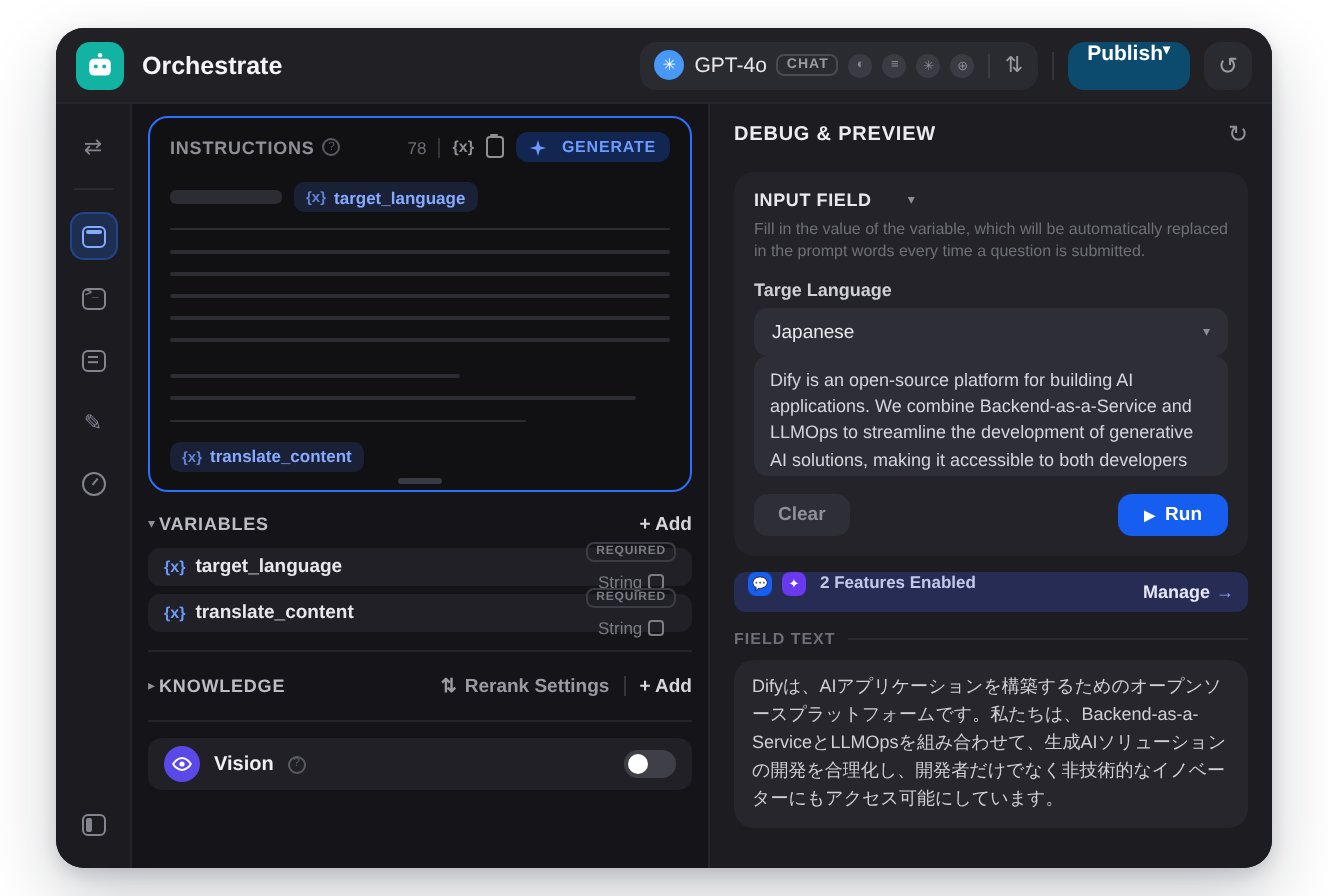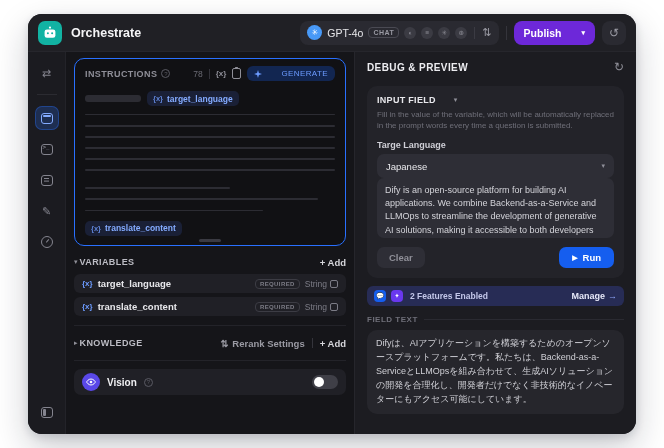--- a/index.html
+++ b/index.html
@@ -21,23 +21,23 @@
   .model-icon { width:15px; height:15px; border-radius:50%; background:#4899f7;
     display:flex; align-items:center; justify-content:center; color:#fff; font-size:8px; }
   .model-name { color:#e7e7ea; font-size:10.5px; font-weight:400; }
   .mode-pill { border:1px solid #4a4a53; border-radius:4px; color:#9a9aa3; font-size:7px;
     font-weight:700; letter-spacing:.5px; padding:1px 4px; }
   .cap-icon { width:12px; height:12px; border-radius:50%; background:#3b3b43; color:#8b8b94;
     font-size:6.5px; display:flex; align-items:center; justify-content:center; }
   .pill-div { width:1px; height:12px; background:#3b3b43; margin:0 2px; }
   .sliders { color:#9a9aa3; font-size:11px; }
   .tb-div { width:1px; height:14px; background:#34343b; }
-  .publish-btn { background:#6d28d9; color:#fff; font-size:10.5px; font-weight:700;
+  .publish-btn { background:#0c4a6e; color:#fff; font-size:10.5px; font-weight:700;
     border:none; border-radius:8px; height:24px; padding:0 10px; display:flex;
-    align-items:center; gap:20px; cursor:pointer; }
+    gap:0; cursor:pointer; }
   .publish-btn .chev { font-size:7px; }
   .history-btn { width:24px; height:24px; border-radius:8px; background:#2a2a31;
     color:#9a9aa3; border:none; font-size:12px; display:flex; align-items:center;
     justify-content:center; cursor:pointer; }
 
   
   .win-body { flex:1; display:flex; min-height:0; }
   .sidebar { width:38px; flex:0 0 38px; background:#1b1b20; border-right:1px solid #232329;
     display:flex; flex-direction:column; align-items:center; padding:9px 0 10px; gap:7px; }
   .sb-icon { width:24px; height:24px; border-radius:7px; display:flex; align-items:center;
@@ -73,22 +73,22 @@
   .help { width:9px; height:9px; border:1px solid #5a5a63; border-radius:50%; color:#5a5a63;
     font-size:6px; display:inline-flex; align-items:center; justify-content:center; flex:0 0 9px; }
   .instr-right { margin-left:auto; display:flex; align-items:center; gap:6px; }
   .char-count { color:#6b6b74; font-size:8.5px; }
   .mini-div { width:1px; height:10px; background:#34343b; }
   .vx { color:#8f8f98; font-size:8px; font-weight:700; }
   .clip-ico { width:9px; height:11px; border:1.2px solid #8f8f98; border-radius:2px; position:relative; }
   .clip-ico::before { content:""; position:absolute; left:1.5px; top:-2.4px; width:3.4px; height:1.6px;
     background:#8f8f98; border-radius:1px; }
   .generate-btn { background:rgba(21,94,239,.28); color:#6c9bff; border:none; border-radius:6px;
-    font-size:8px; font-weight:400; letter-spacing:.4px; padding:3px 7px; display:flex;
-    align-items:center; gap:19px; cursor:pointer;text-align:right; }
+    font-size:8px; font-weight:700; letter-spacing:.4px; padding:3px 7px; display:flex;
+    align-items:center; gap:8px; cursor:pointer;text-align:right; }
   .spark { display:inline-block; width:8px; height:8px; }
   .skel { height:7px; border-radius:3px; background:#2c2c33; margin:4.6px 0; }
   .skel-row { display:flex; align-items:center; gap:6px; margin:3px 0; }
   .chip { display:inline-flex; align-items:center; gap:4px; background:#1a2036; color:#84abff;
     border-radius:5px; font-size:8.5px; font-weight:600; padding:2.5px 6px; white-space:nowrap; }
   .chip .vx { color:#5f83d6; font-size:7.5px; }
   .drag-handle { position:absolute; bottom:3px; left:50%; transform:translateX(-50%);
     width:22px; height:3px; border-radius:2px; background:#3a3a42; }
 
   
@@ -96,21 +96,21 @@
   .sec-chev { color:#8f8f98; font-size:7px; }
   .sec-title { color:#bcbcc4; font-size:9px; font-weight:700; letter-spacing:.4px; }
   .sec-right { margin-left:auto; display:flex; align-items:center; gap:7px; }
   .add-label { color:#d6d6db; font-size:9.5px; font-weight:700; cursor:pointer; }
   .rerank { color:#9a9aa3; font-size:9.5px; font-weight:600; display:flex; align-items:center;
     gap:4px; cursor:pointer; }
   .var-row { height:19px; background:#202026; border-radius:6px; display:flex; align-items:center;
     gap:5px; padding:0 8px; margin-bottom:4px; cursor:pointer; }
   .var-x { color:#6c9bff; font-size:8px; font-weight:700; }
   .var-name { color:#e8e8ec; font-size:9.5px; font-weight:600; }
-  .var-right { margin-left:auto; display:flex; align-items:center; gap:5px; }
+  .var-right { margin-left:auto; display:flex; align-items:center; gap:5px;flex-direction:column; }
   .req-pill { border:1px solid #3c3c44; border-radius:4px; color:#7c7c86; font-size:6px;
     font-weight:700; letter-spacing:.4px; padding:1px 4px; }
   .var-type { color:#7c7c86; font-size:8.5px; display:flex; align-items:center; gap:3px; }
   .type-ico { width:8px; height:8px; border:1px solid #7c7c86; border-radius:2px; }
   .hr { height:1px; background:#232329; margin:5px 0 1px; }
   .vision-row { height:26px; background:#202026; border-radius:7px; display:flex; align-items:center;
     gap:7px; padding:0 8px; margin-top:7px; }
   .vision-ico { width:18px; height:18px; border-radius:50%; background:#5a48e8; display:flex;
     align-items:center; justify-content:center; }
   .vision-label { color:#f0f0f3; font-size:10px; font-weight:700; }
@@ -137,21 +137,21 @@
     padding:6px 8px; color:#d4d4da; font-size:9px; line-height:1.45; resize:none;
     font-family:"Liberation Sans", sans-serif; display:block; }
   .actions { display:flex; justify-content:space-between; margin-top:9px; }
   .clear-btn { background:#2e2e36; color:#8f8f98; border:none; border-radius:7px;
     font-size:9.5px; font-weight:700; padding:5px 12px; cursor:pointer; }
   .run-btn { background:#155eef; color:#fff; border:none; border-radius:7px; font-size:9.5px;
     font-weight:700; padding:5px 13px; display:flex; align-items:center; gap:5px; cursor:pointer; }
   .run-btn .play { font-size:7px; }
 
   .features-bar { height:20px; flex:0 0 20px; background:#272c55; border-radius:6px; display:flex;
-    align-items:center; gap:5px; padding:0 7px; margin-top:8px; cursor:pointer; }
+    gap:5px; padding:0 7px; margin-top:8px; cursor:pointer; }
   .feat-ico { width:12px; height:12px; border-radius:4px; display:flex; align-items:center;
     justify-content:center; color:#fff; font-size:6.5px; }
   .feat-ico.blue { background:#155eef; }
   .feat-ico.purple { background:#6938ef; }
   .feat-text { color:#c3c7e9; font-size:8.5px; font-weight:600; margin-left:2px; }
   .manage { margin-left:auto; color:#e6e8f8; font-size:9px; font-weight:700; display:flex;
     align-items:center; gap:3px; }
   .manage .arrow { color:#8ea4f8; font-size:9px; }
 
   .out-head { display:flex; align-items:center; gap:6px; margin-top:9px; }

